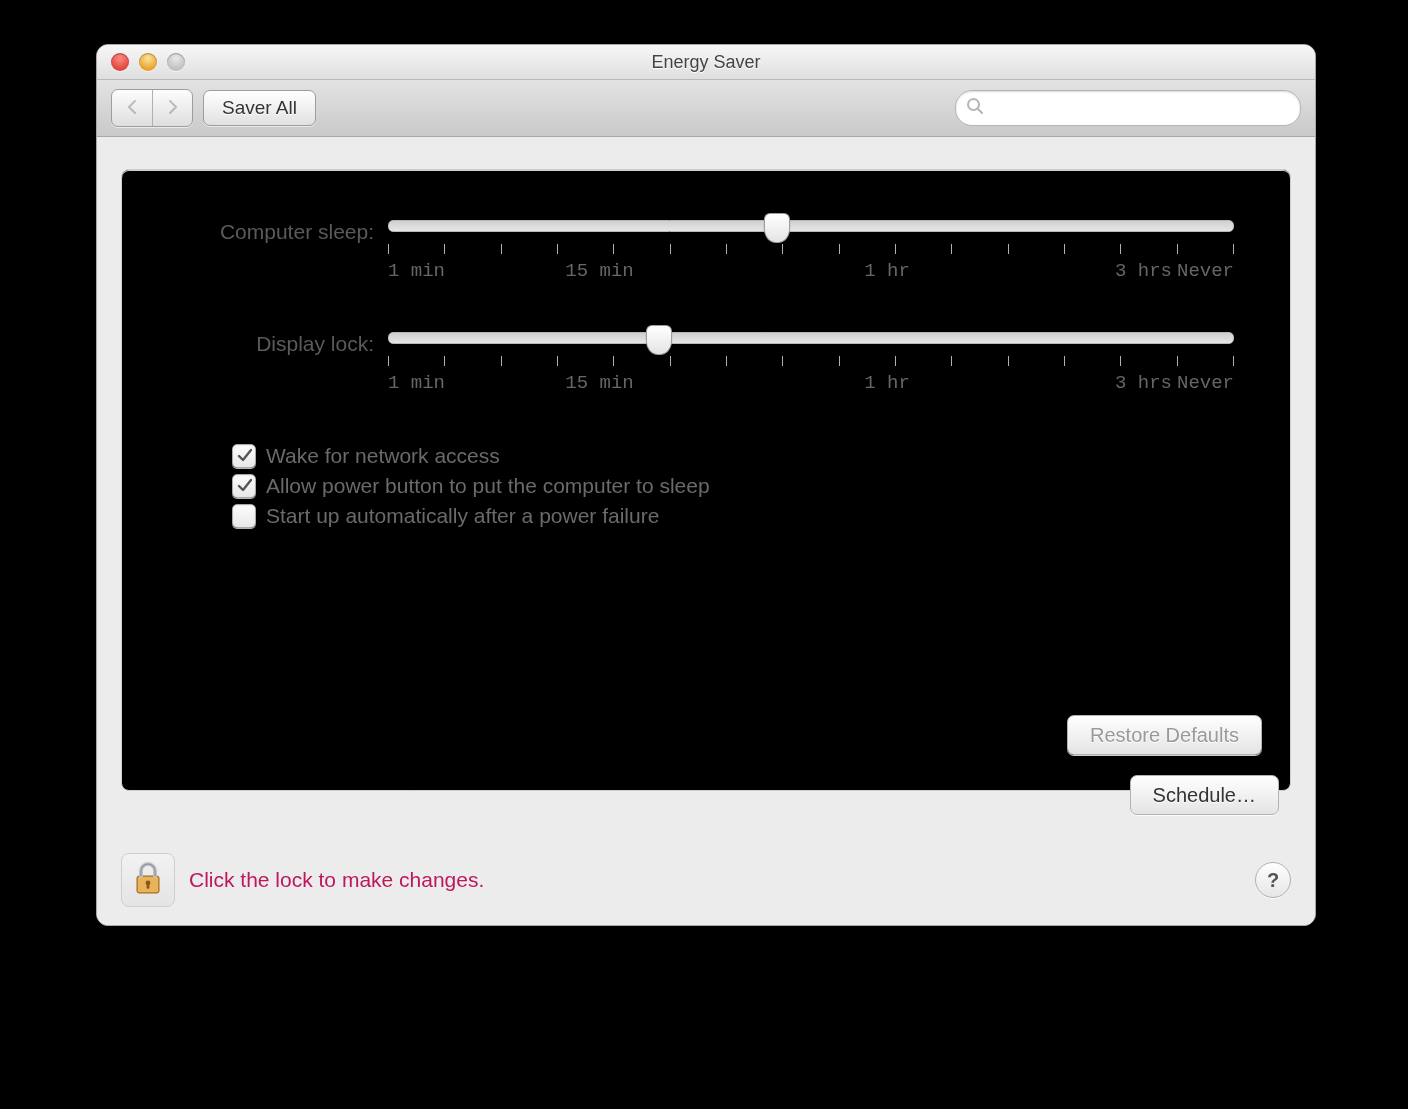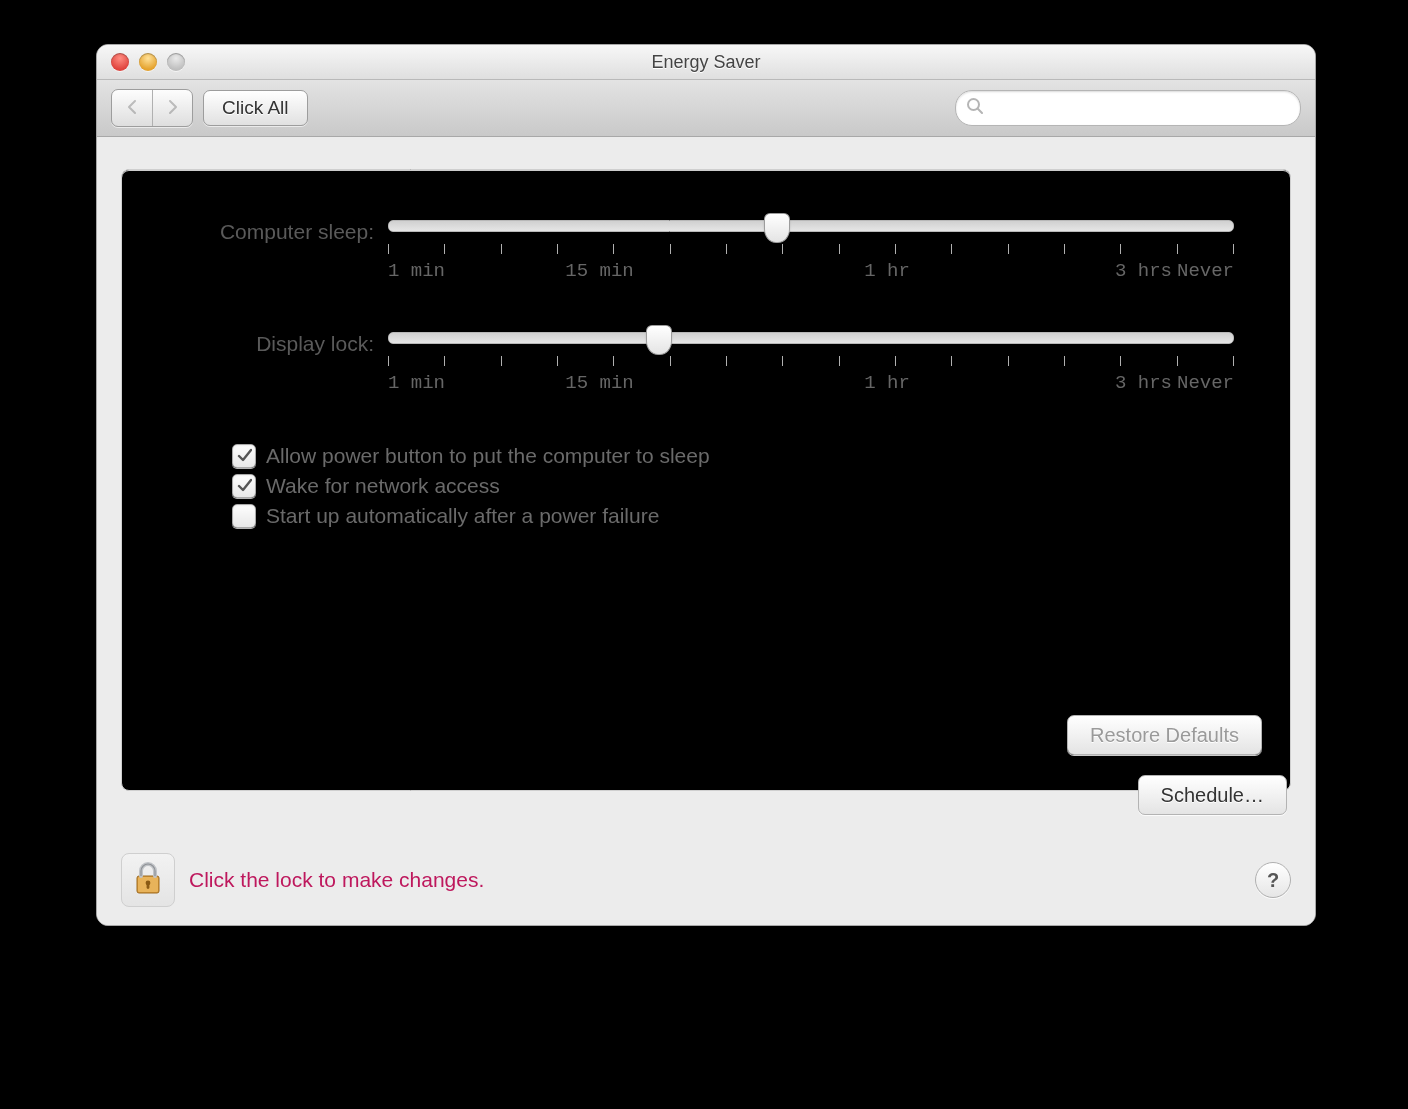--- a/index.html
+++ b/index.html
@@ -135,21 +135,21 @@
   .cb{
     width:22px;height:22px;border-radius:5px;border:1px solid #a9a9a9;
     background:linear-gradient(#fefefe,#e7e7e7);
     display:flex;align-items:center;justify-content:center;
     box-shadow:0 1px 0 rgba(255,255,255,.7), inset 0 1px 2px rgba(0,0,0,.06);
     flex:none;
   }
   .cb svg{display:block;}
 
   .restore{position:absolute;right:28px;bottom:35px;}
-  .schedule{position:absolute;right:28px;top:638px;}
+  .schedule{position:absolute;right:36px;top:638px;}
 
   .big-btn{
     height:40px;padding:0 22px;
     border:1px solid #b3b3b3;border-radius:7px;
     background:linear-gradient(#ffffff,#e4e4e4);
     font-size:20px;color:#333;
     text-shadow:0 1px 0 #fff;
     box-shadow:0 1px 0 rgba(255,255,255,.8);
     cursor:default;
   }
@@ -201,21 +201,21 @@
           </span>
         </button>
         <button class="disabled">
           <span>
             <svg width="14" height="16" viewBox="0 0 14 16">
                 <path d="M4 2 L10 8 L4 14" fill="none" stroke="#5b5b5b" stroke-width="2" stroke-linecap="round" stroke-linejoin="round"></path>
               </svg>
           </span>
         </button>
       </div>
-      <button class="pill-btn">Click All</button>
+      <button class="pill-btn">Saver All</button>
       <div class="spacer"></div>
       <div class="search">
         <span>
           <svg width="18" height="18" viewBox="0 0 18 18">
               <circle cx="7.5" cy="7.5" r="5.5" fill="none" stroke="#7a7a7a" stroke-width="2"></circle>
               <line x1="11.8" y1="11.8" x2="16" y2="16" stroke="#7a7a7a" stroke-width="2" stroke-linecap="round"></line>
             </svg>
         </span>
         <input type="text" placeholder="" style="">
       </div>
@@ -287,34 +287,34 @@
               <div style="left:25%;transform:translateX(-50%)">15 min</div>
               <div style="left:59%;transform:translateX(-50%)">1 hr</div>
               <div style="right:62px">3 hrs</div>
               <div style="right:0">Never</div>
             </div>
           </div>
         </div>
 
         <div class="checks">
           <div class="check-row">
+            <div class="cb" id="cb-wake">
+                <svg width="16" height="16" viewBox="0 0 16 16">
+                  <path d="M3 8 L7 12 L15 2" fill="none" stroke="#555" stroke-width="2.4" stroke-linecap="round" stroke-linejoin="round"></path>
+                </svg>
+              </div>
+            <span>Wake for network access</span>
+          </div>
+          <div class="check-row">
             <div class="cb" id="cb-pbtn">
                 <svg width="16" height="16" viewBox="0 0 16 16">
                   <path d="M3 8 L7 12 L15 2" fill="none" stroke="#555" stroke-width="2.4" stroke-linecap="round" stroke-linejoin="round"></path>
                 </svg>
               </div>
             <span>Allow power button to put the computer to sleep</span>
-          </div>
-          <div class="check-row">
-            <div class="cb" id="cb-wake">
-                <svg width="16" height="16" viewBox="0 0 16 16">
-                  <path d="M3 8 L7 12 L15 2" fill="none" stroke="#555" stroke-width="2.4" stroke-linecap="round" stroke-linejoin="round"></path>
-                </svg>
-              </div>
-            <span>Wake for network access</span>
           </div>
           <div class="check-row">
             <div class="cb" id="cb-pfail"></div>
             <span>Start up automatically after a power failure</span>
           </div>
         </div>
 
         <button class="big-btn dim restore">Restore Defaults</button>
       </div>
 

